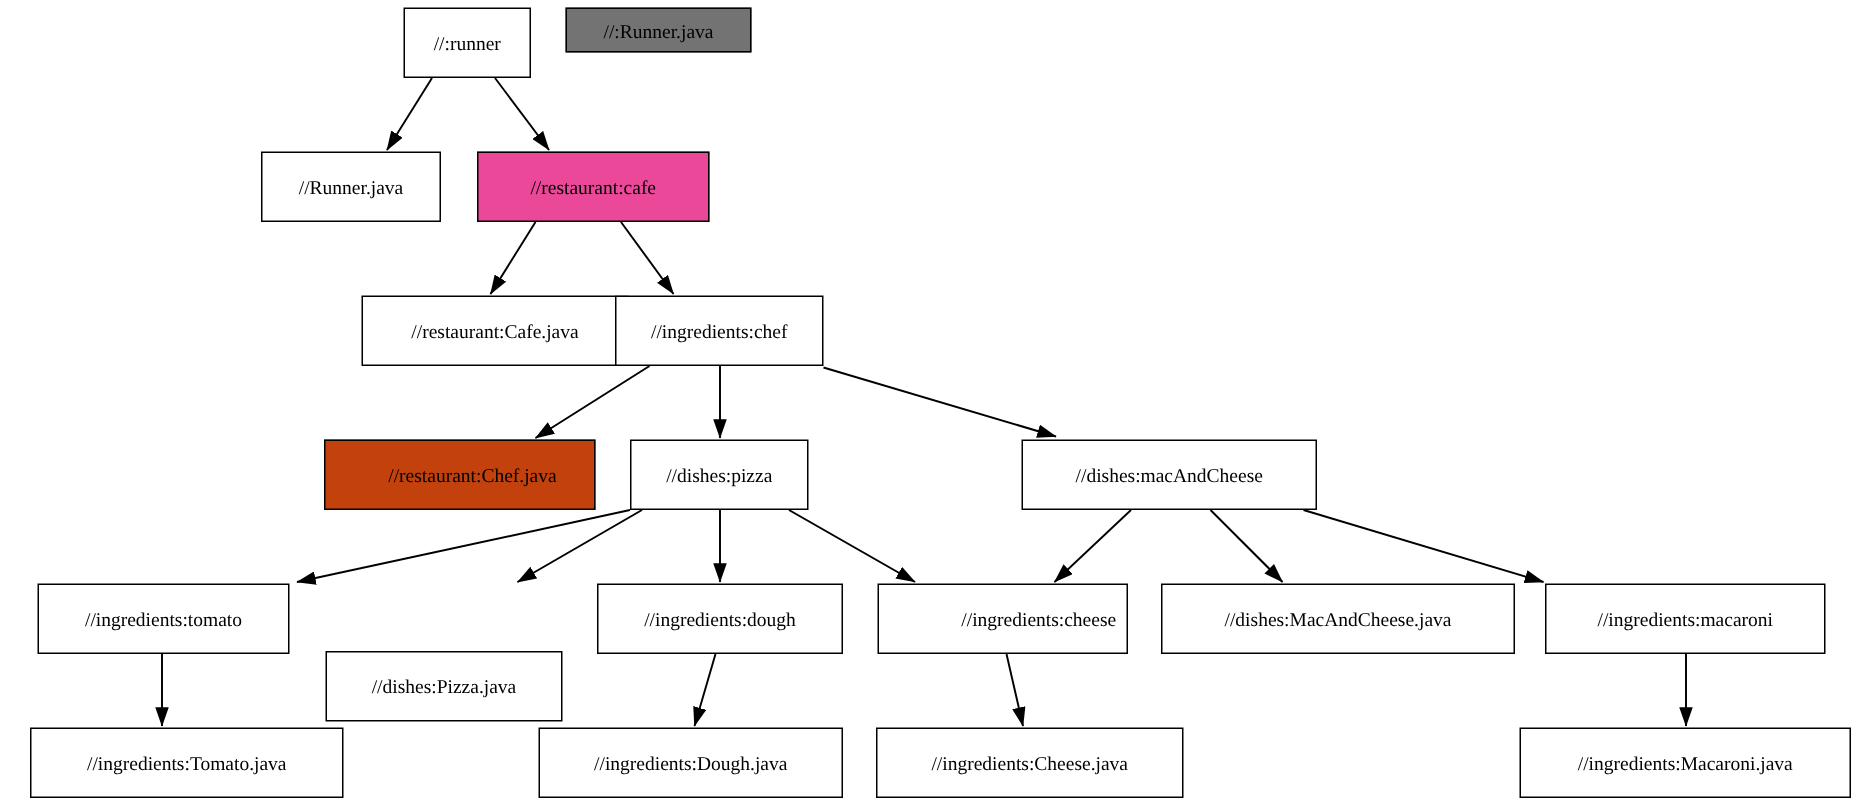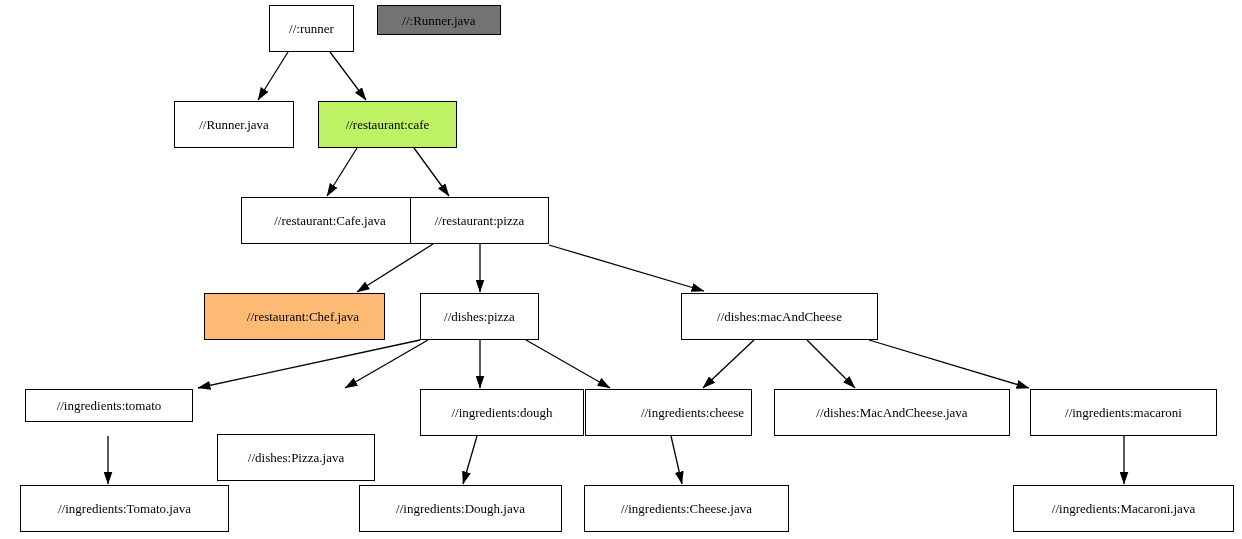--- a/index.html
+++ b/index.html
@@ -74,45 +74,45 @@
   <div id="nodes">
       <div class="node" style="left: 269px; top: 5px; width: 85px; height: 47px; background: rgb(255, 255, 255); border-color: rgb(0, 0, 0);">
         <span class="node-label">//:runner</span>
       </div>
       <div class="node" style="left: 377px; top: 5px; width: 124px; height: 30px; background: #737373; border-color: rgb(0, 0, 0);">
         <span class="node-label">//:Runner.java</span>
       </div>
       <div class="node" style="left: 174px; top: 101px; width: 120px; height: 47px; background: rgb(255, 255, 255); border-color: rgb(0, 0, 0);">
         <span class="node-label">//Runner.java</span>
       </div>
-      <div class="node" style="left: 318px; top: 101px; width: 139px; height: 47px; background: #bef264; border-color: rgb(0, 0, 0);">
+      <div class="node" style="left: 318px; top: 101px; width: 155px; height: 47px; background: #ec4899; border-color: rgb(0, 0, 0);">
         <span class="node-label">//restaurant:cafe</span>
       </div>
       <div class="node" style="left: 208px; top: 197px; width: 178px; height: 47px; background: rgb(255, 255, 255); border-color: rgb(0, 0, 0); margin-left: 33px;">
         <span class="node-label">//restaurant:Cafe.java</span>
       </div>
       <div class="node" style="left: 410px; top: 197px; width: 139px; height: 47px; background: rgb(255, 255, 255); border-color: rgb(0, 0, 0);">
-        <span class="node-label">//restaurant:pizza</span>
+        <span class="node-label">//ingredients:chef</span>
       </div>
-      <div class="node" style="left: 204px; top: 293px; width: 181px; height: 47px; background: #fdba74; border-color: rgb(0, 0, 0); padding-left: 17px;">
+      <div class="node" style="left: 216px; top: 293px; width: 181px; height: 47px; background: #c2410c; border-color: rgb(0, 0, 0); padding-left: 17px;">
         <span class="node-label">//restaurant:Chef.java</span>
       </div>
       <div class="node" style="left: 420px; top: 293px; width: 119px; height: 47px; background: rgb(255, 255, 255); border-color: rgb(0, 0, 0);">
         <span class="node-label">//dishes:pizza</span>
       </div>
       <div class="node" style="left: 681px; top: 293px; width: 197px; height: 47px; background: rgb(255, 255, 255); border-color: rgb(0, 0, 0);">
         <span class="node-label">//dishes:macAndCheese</span>
       </div>
-      <div class="node" style="left: 25px; top: 389px; width: 168px; height: 33px; background: rgb(255, 255, 255); border-color: rgb(0, 0, 0);">
+      <div class="node" style="left: 25px; top: 389px; width: 168px; height: 47px; background: rgb(255, 255, 255); border-color: rgb(0, 0, 0);">
         <span class="node-label">//ingredients:tomato</span>
       </div>
       <div class="node" style="left: 217px; top: 389px; width: 158px; height: 47px; background: rgb(255, 255, 255); border-color: rgb(0, 0, 0); margin-top: 45px;">
         <span class="node-label">//dishes:Pizza.java</span>
       </div>
-      <div class="node" style="left: 398px; top: 389px; width: 164px; height: 47px; background: rgb(255, 255, 255); border-color: rgb(0, 0, 0); margin-left: 22px;">
+      <div class="node" style="left: 398px; top: 389px; width: 164px; height: 47px; background: rgb(255, 255, 255); border-color: rgb(0, 0, 0);">
         <span class="node-label">//ingredients:dough</span>
       </div>
       <div class="node" style="left: 585px; top: 389px; width: 167px; height: 47px; background: rgb(255, 255, 255); border-color: rgb(0, 0, 0); padding-left: 48px;">
         <span class="node-label">//ingredients:cheese</span>
       </div>
       <div class="node" style="left: 774px; top: 389px; width: 236px; height: 47px; background: rgb(255, 255, 255); border-color: rgb(0, 0, 0); text-align: center;">
         <span class="node-label">//dishes:MacAndCheese.java</span>
       </div>
       <div class="node" style="left: 1030px; top: 389px; width: 187px; height: 47px; background: rgb(255, 255, 255); border-color: rgb(0, 0, 0);">
         <span class="node-label">//ingredients:macaroni</span>

